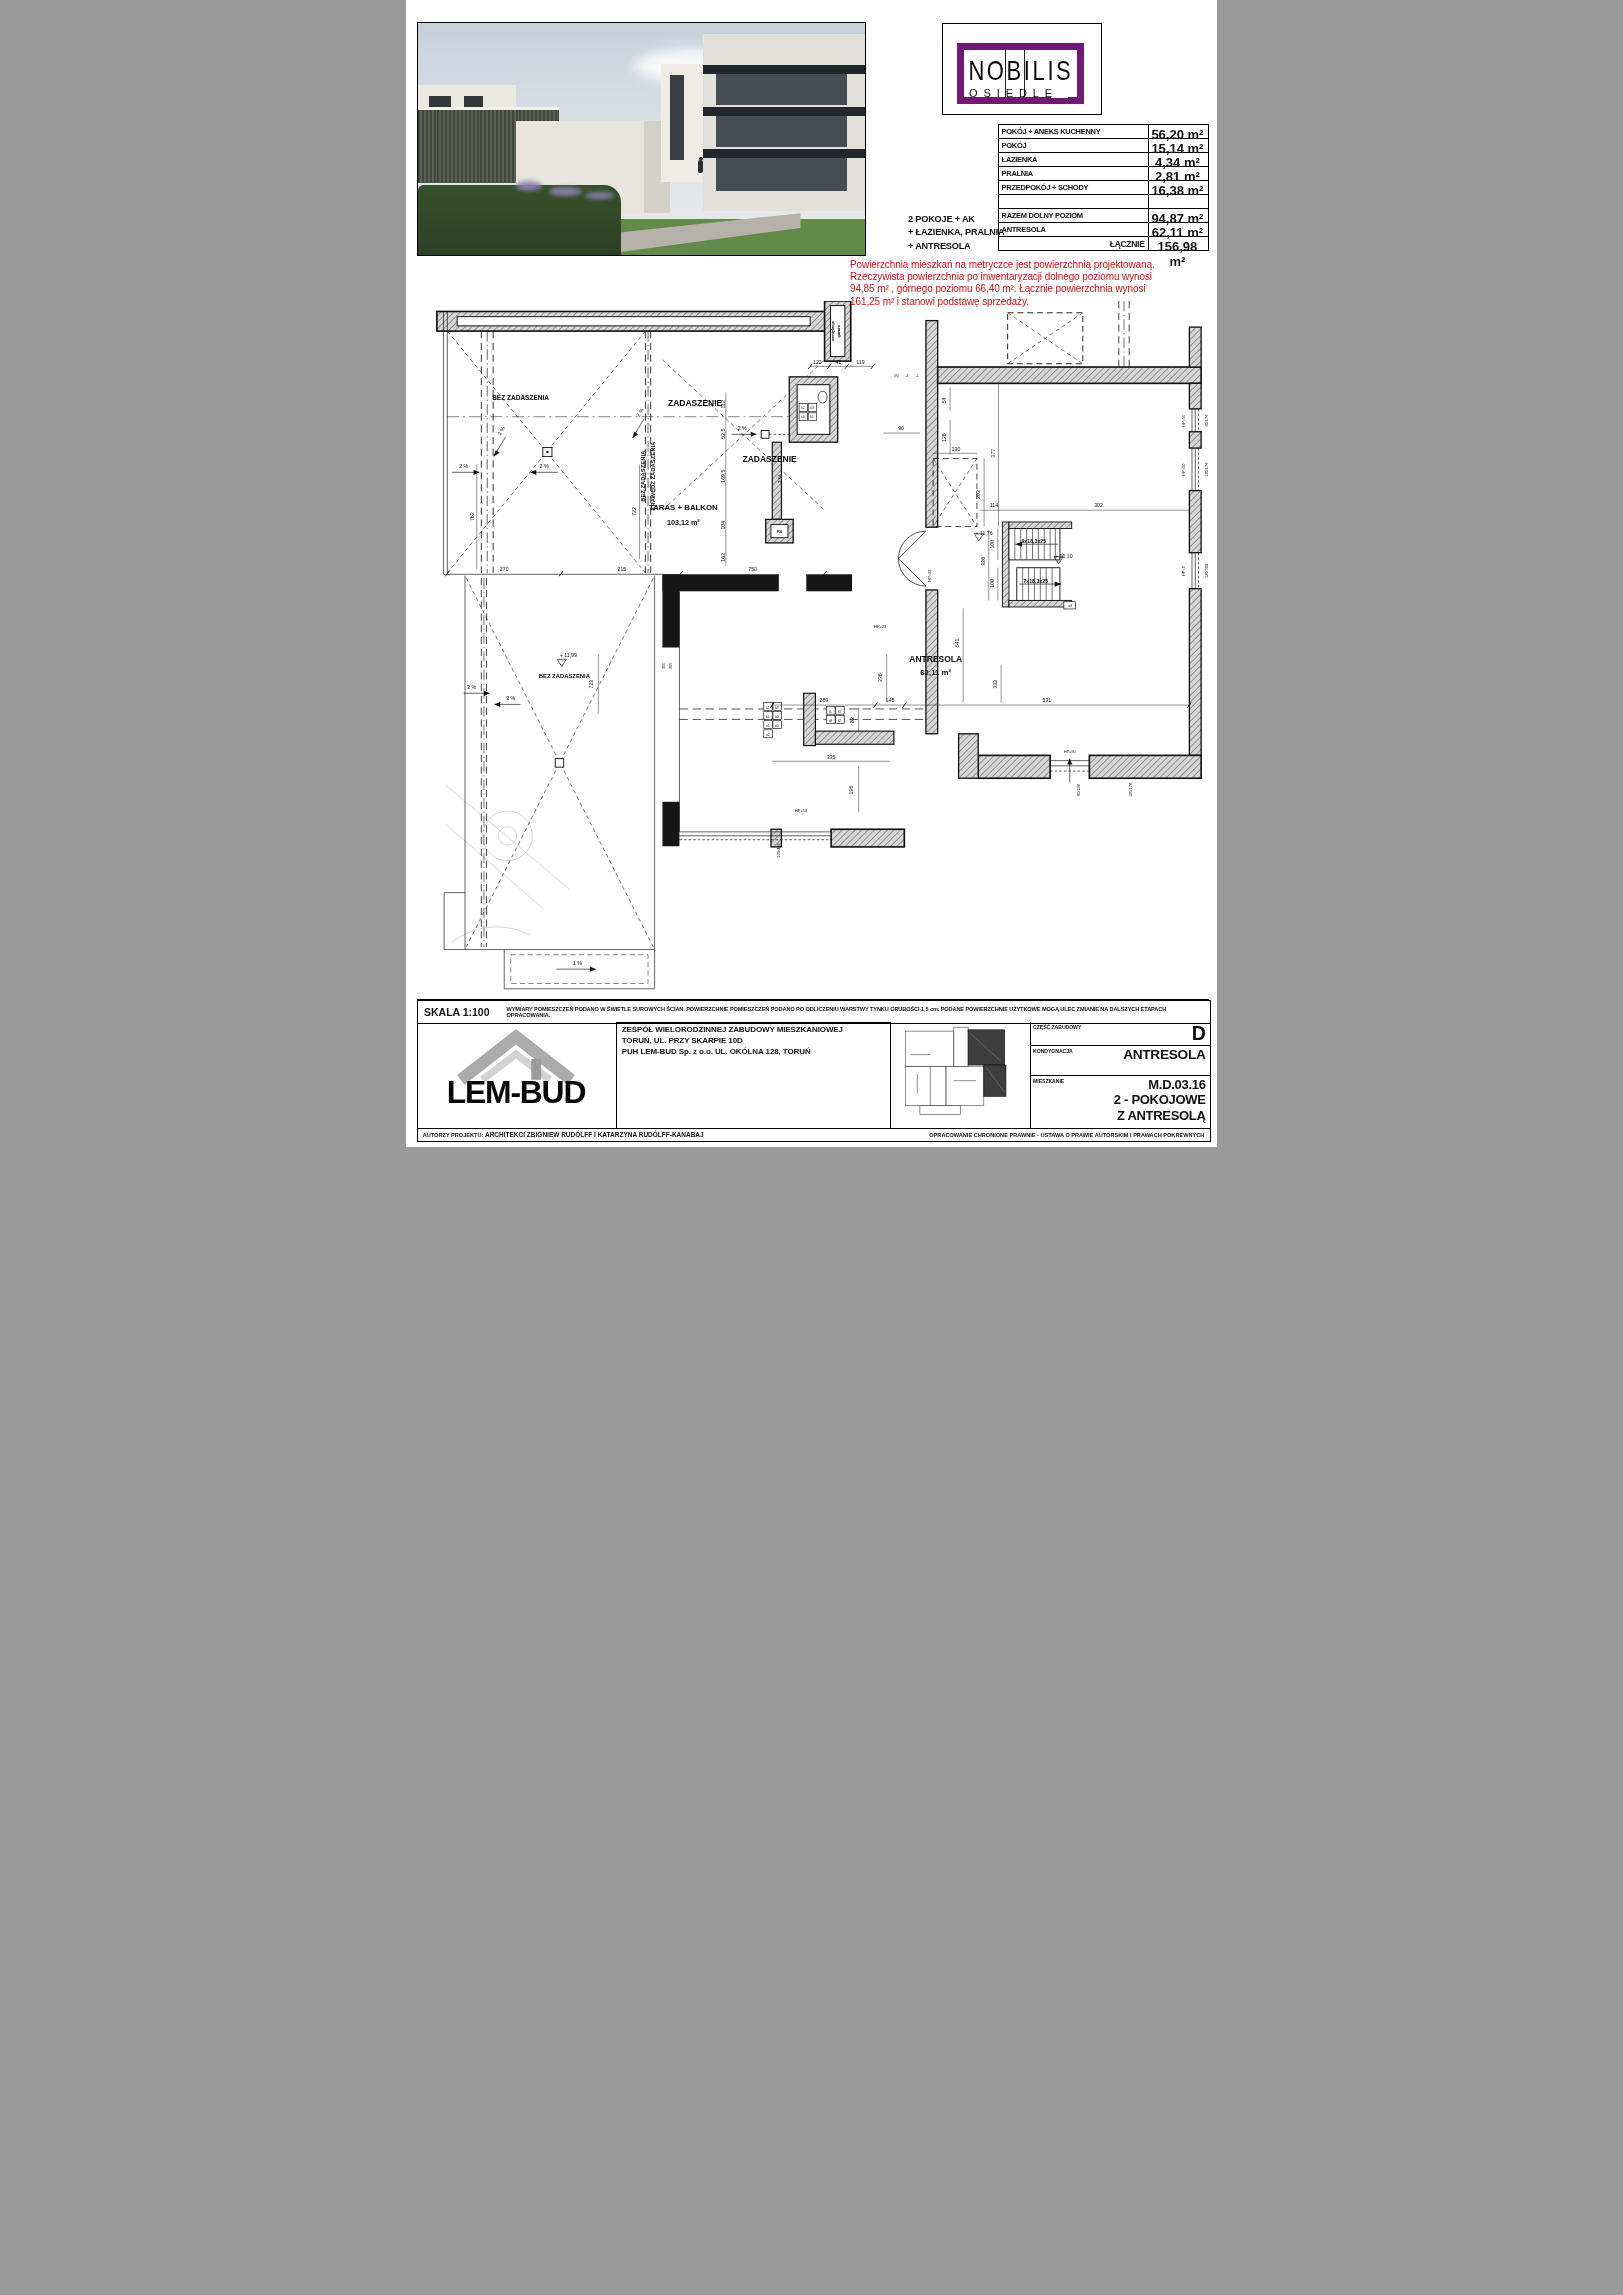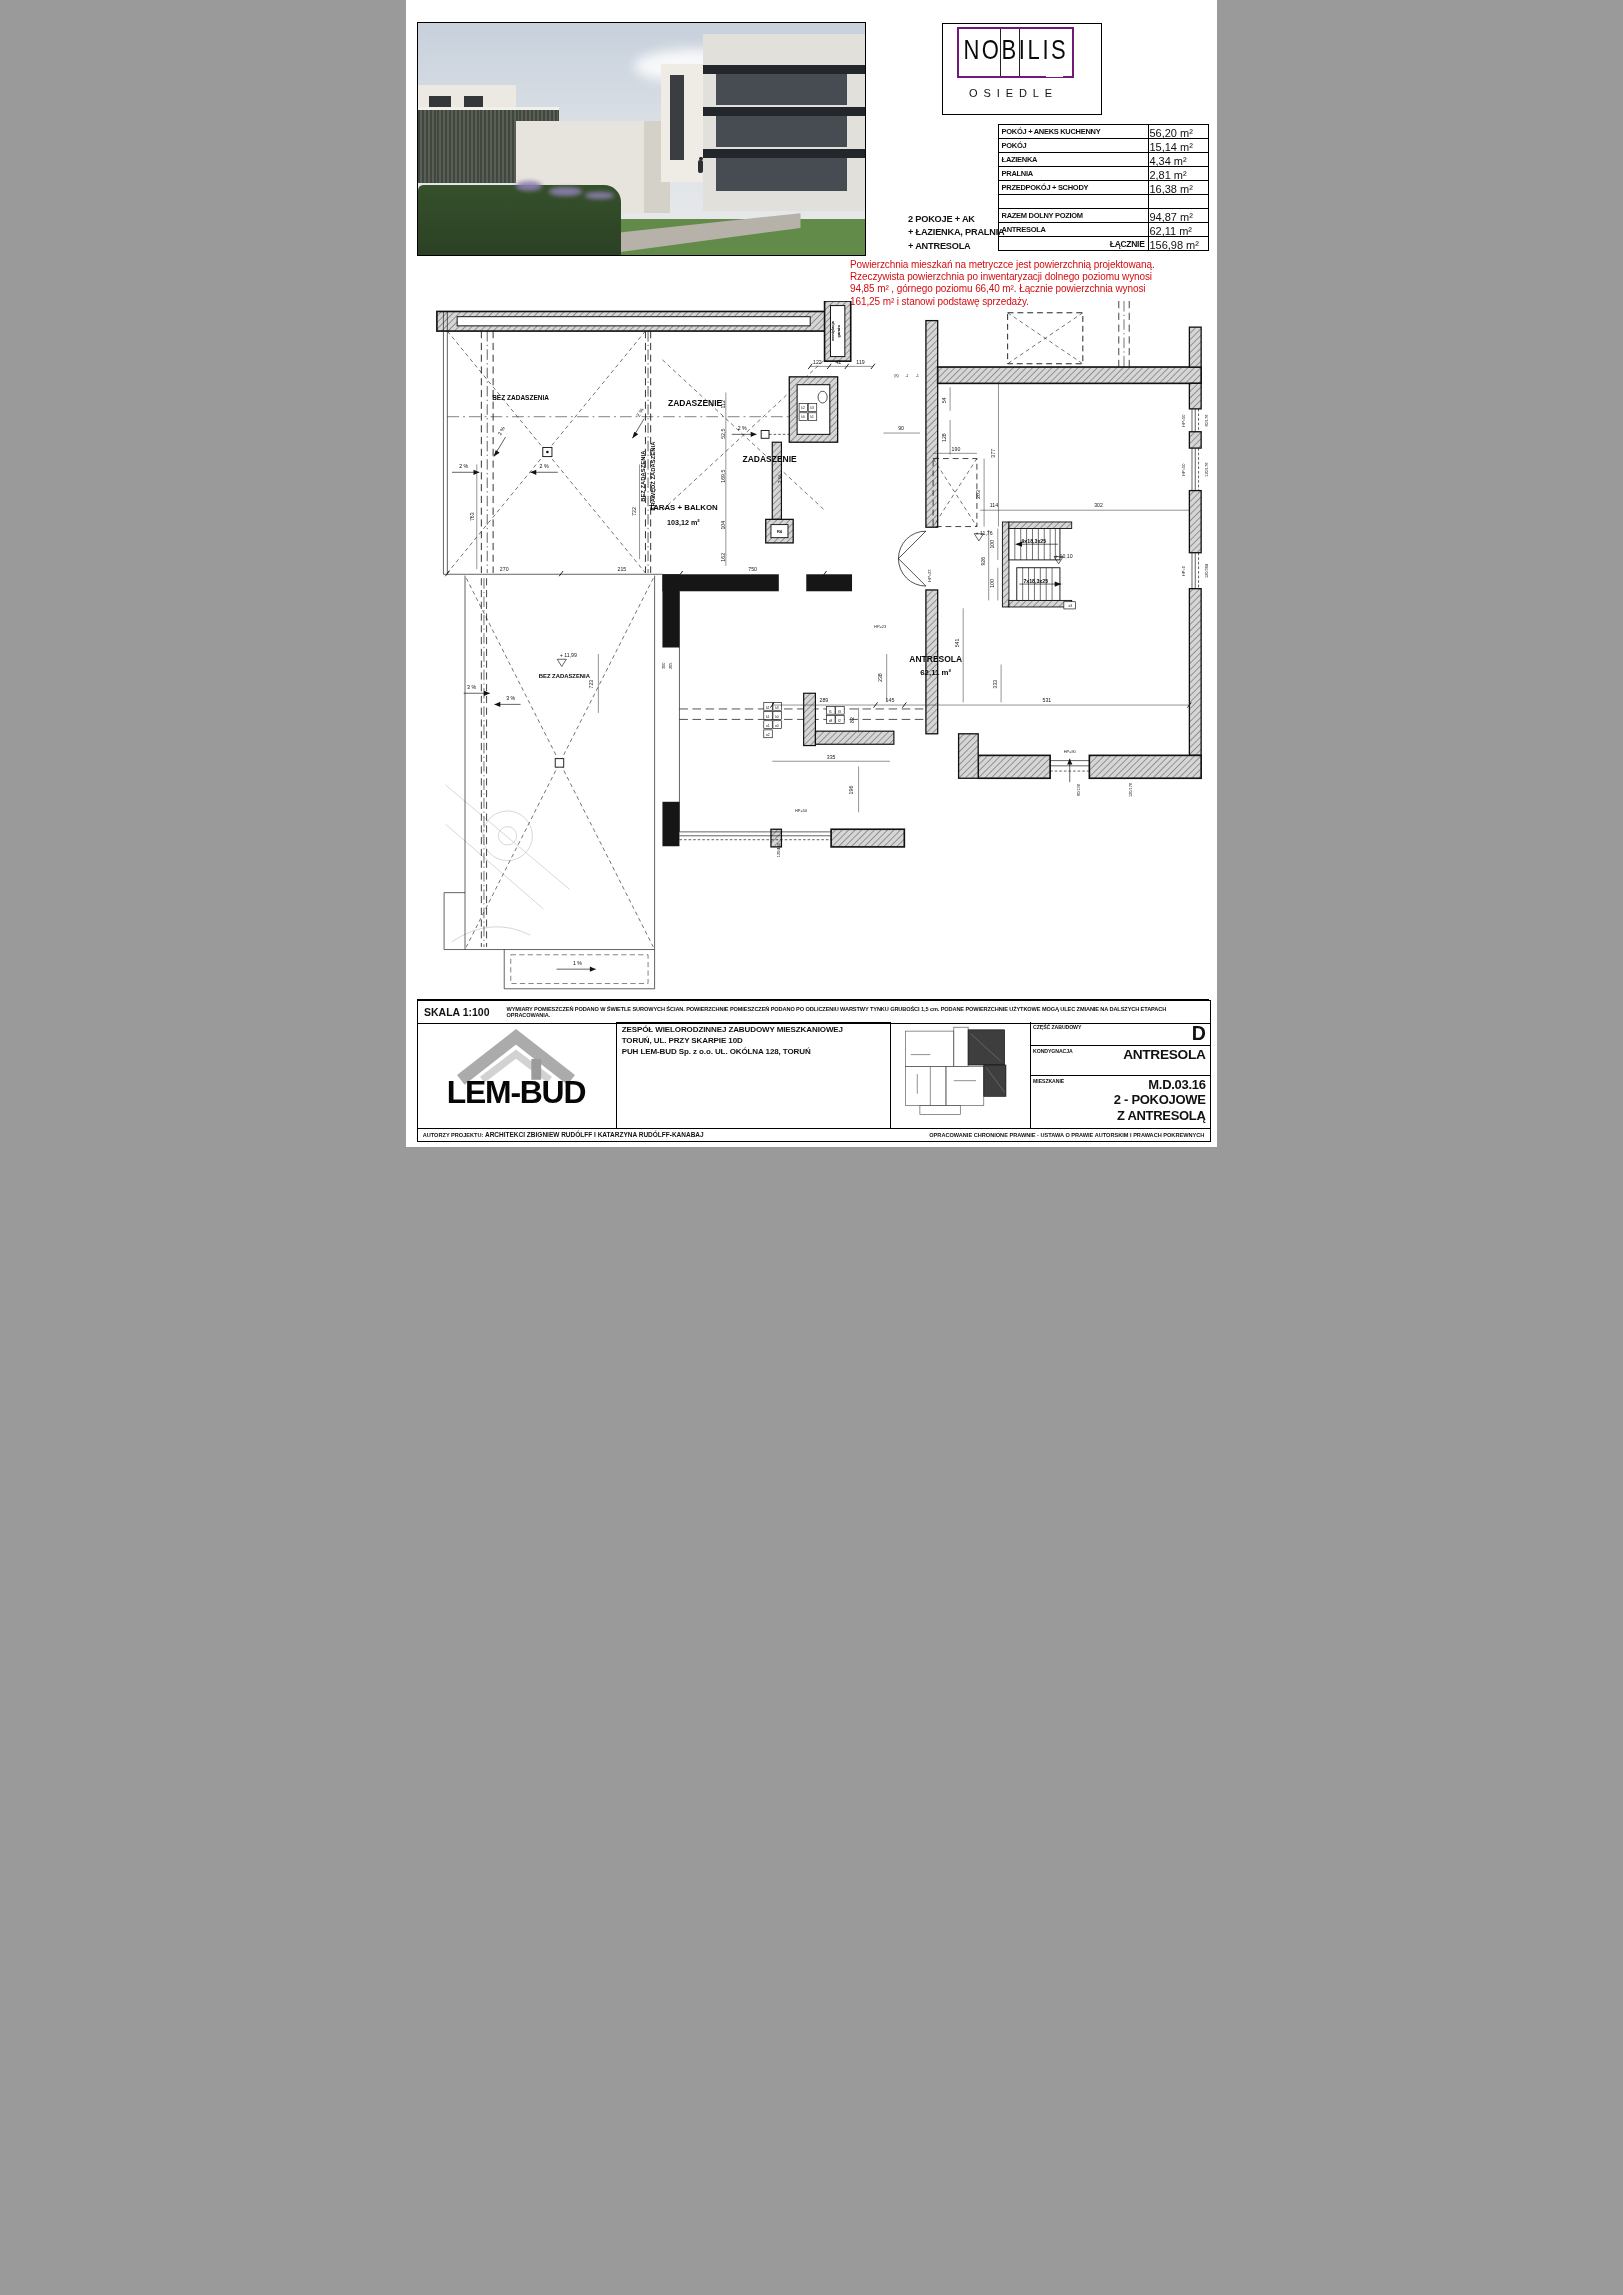--- a/index.html
+++ b/index.html
@@ -21,30 +21,30 @@
   .hedge{position:absolute;left:0;top:162px;width:203px;height:70px;
          background:linear-gradient(180deg,#35502b,#2c4124);border-radius:5.2px 17px 0 0;}
   .lav{position:absolute;background:#8d7fb0;border-radius:50%;filter:blur(2px);opacity:.9;}
   .lawn{position:absolute;left:167px;top:196px;width:281px;height:36px;background:#628a49;}
   .path{position:absolute;left:167px;top:186px;width:216px;height:46px;background:#b7b2a9;
         clip-path:polygon(0 60%,100% 10%,100% 42%,8% 100%,0 100%);}
   .person{position:absolute;left:280px;top:134px;width:5.9px;height:17px;}
   .person .head{position:absolute;left:1.3px;top:0;width:3.9px;height:3.9px;border-radius:50%;background:#24272a;}
   .person .body{position:absolute;left:0.7px;top:3.9px;width:4.6px;height:13px;border-radius:2px;background:#2c3033;}
   .logo-cell{position:absolute;left:536px;top:23px;width:158px;height:90px;border:1px solid #000;}
-  .nobilis{position:absolute;left:14.4px;top:3px;width:113px;height:47px;border:2px solid #701a75;}
+  .nobilis{position:absolute;left:14.4px;top:19px;width:113px;height:47px;border:7px solid #701a75;}
   .nobilis .word{position:absolute;left:0;top:7.9px;width:100%;text-align:center;font-size:22px;letter-spacing:2.6px;font-weight:400;color:#0a0a0a;font-family:"Liberation Sans",sans-serif;transform:scaleY(1.25);}
   .nobilis .bar{position:absolute;top:0;width:1px;height:100%;background:#222;}
   .nobilis .gap{position:absolute;right:9.2px;bottom:-1.3px;width:17px;height:2px;background:#fff;}
   .osiedle{position:absolute;left:0;top:63px;width:141px;text-align:center;font-size:11px;letter-spacing:5.9px;color:#111;}
   .unit-type{position:absolute;left:456px;top:213px;width:131px;font-size:9.2px;font-weight:700;line-height:1.45;letter-spacing:-0.2px;margin-left:46px;}
   .area-table{position:absolute;left:592px;top:124px;width:209px;border:1.3px solid #000;border-bottom:none;}
   .arow{display:flex;height:13px;border-bottom:1.3px solid #000;}
   .alabel{flex:1 1 auto;font-size:7.5px;font-weight:700;letter-spacing:-0.3px;padding:2px 0 0 2.6px;border-right:1.3px solid #000;white-space:nowrap;overflow:hidden;}
-  .avalue{flex:0 0 56px;font-size:11px;font-weight:400;text-align:left;padding:2px 2.6px 0 0;}
+  .avalue{flex:0 0 56px;font-size:13px;font-weight:700;text-align:center;padding:2px 2.6px 0 0;}
   .arow.total .alabel{text-align:right;padding-right:3.9px;font-size:8.5px;}
   .red-note{position:absolute;left:444px;top:259px;width:360px;color:#d40d12;font-size:10px;line-height:1.22;letter-spacing:-0.1px;}
   
   #plan-svg{position:absolute;left:0;top:301px;width:811px;height:693px;}
   
   .footer{position:absolute;left:10.5px;top:999px;width:792px;height:141px;border-top:1.3px solid #000;}
   .scale-row{position:absolute;left:0;top:0;width:100%;height:21.6px;border:1.3px solid #000;display:flex;align-items:center;}
   .scale-label{font-size:10.5px;font-weight:700;padding:0 17px 0 6.5px;white-space:nowrap;}
   .disclaimer{font-size:5.6px;font-weight:700;letter-spacing:-0.1px;padding-right:3.9px;}
   .frow{position:absolute;left:0;top:21.6px;width:100%;height:106px;border:1.3px solid #000;border-top:none;display:flex;}

